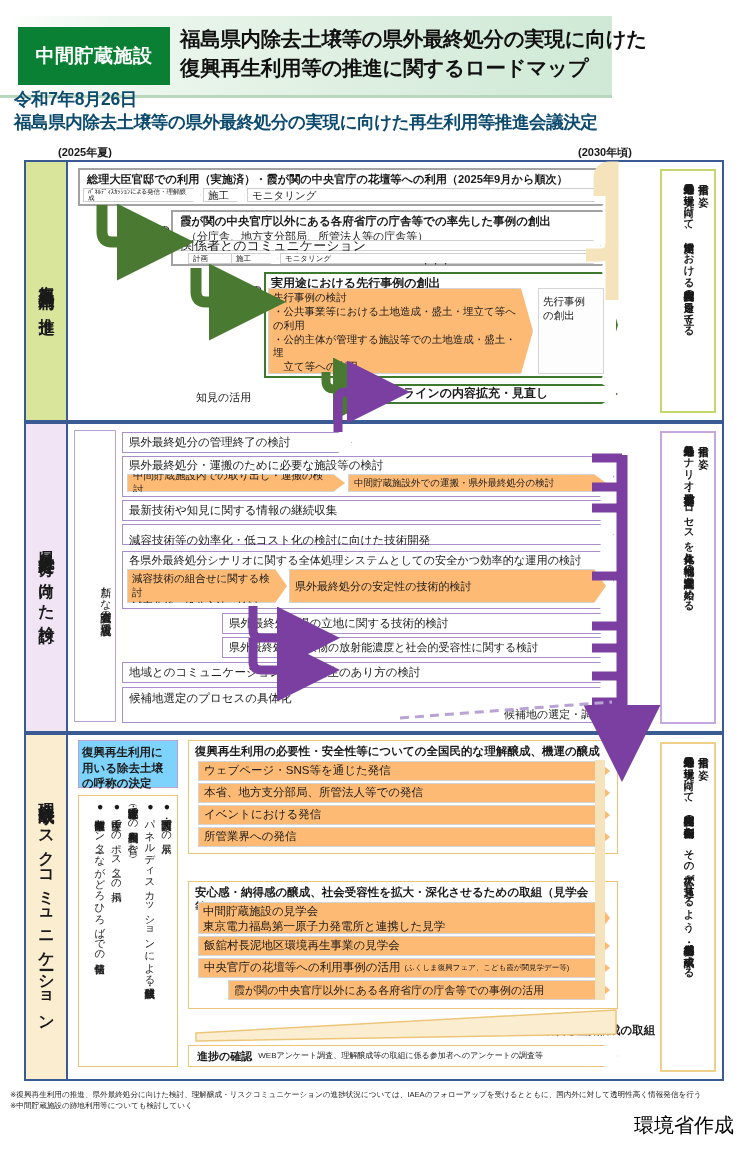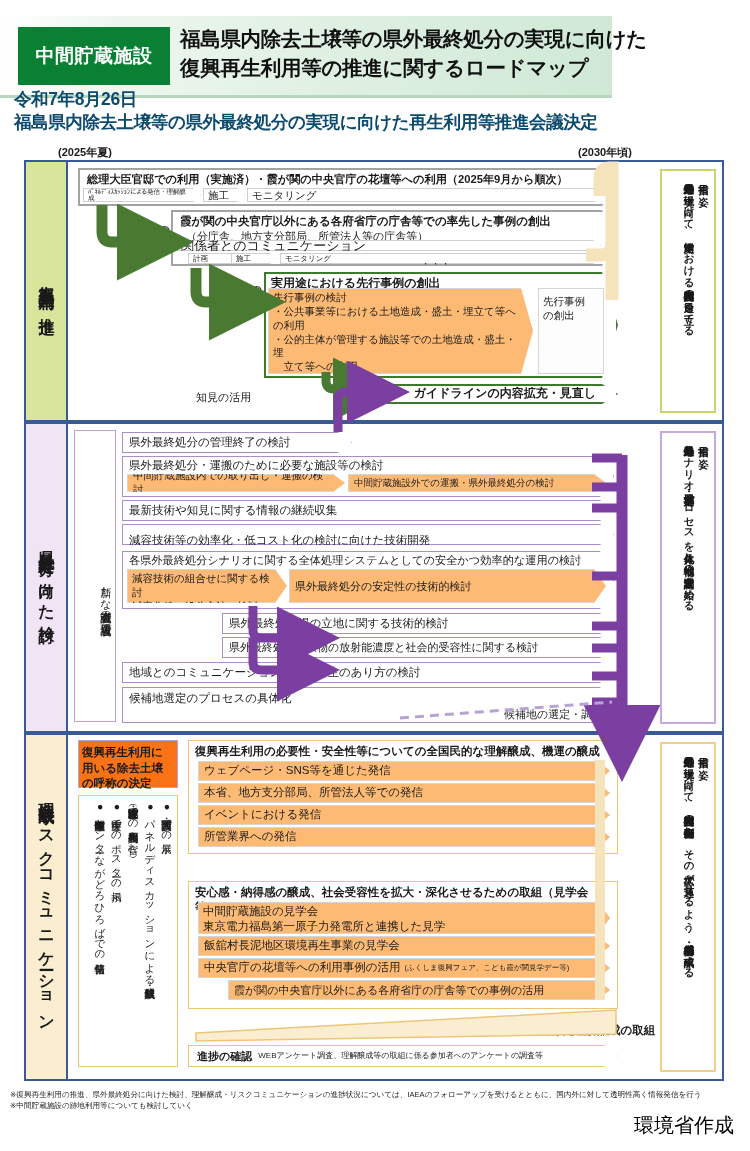--- a/index.html
+++ b/index.html
@@ -183,21 +183,21 @@
       <div>・公的主体が管理する施設等での土地造成・盛土・埋</div>
       <div>　立て等への利用</div>
       <div>・継続的かつ安定的に事業が実施できる民間企業が行</div>
       <div>　う土地造成・盛土・埋立て等への利用　　　　等</div>
     </div>
     <div style="position:absolute; left:512px; top:126px; width:66px; height:86px; border:1px solid #d5d5d5; background:#fdfdfd; font-size:10.5px; line-height:1.35; padding:5px 4px; white-space:pre-line;">先行事例
 の創出</div>
 
     <div style="position:absolute; left:170px; top:228px; font-size:11px;">知見の活用</div>
     <div class="chev chev-gd" style="left:330px; top:222px; width:262px; height:20px; padding:1px 20px 1px 8px; justify-content:center;">
-      <div class="ttl" style="font-size:12px;text-align:right;">ガイドラインの内容拡充・見直し</div>
+      <div class="ttl" style="font-size:12px;">ガイドラインの内容拡充・見直し</div>
     </div>
   </div>
 
   <div class="sec sec2">
     <div class="band band-p">県外最終処分に向けた検討</div>
 
     <div class="goal goal-p">
       <span class="gt">目指す姿</span><br>
       <span>県外最終処分シナリオ・候補地選定プロセスを具体化し候補地の選定・調査を始める</span>
     </div>
@@ -248,21 +248,21 @@
   </div>
 
   <div class="sec sec3">
     <div class="band band-y">理解醸成・リスクコミュニケーション</div>
 
     <div class="goal goal-y">
       <span class="gt">目指す姿</span><br>
       <span>県外最終処分の実現に向けて、復興再生利用の先行事例創出し、その拡大が見通せるよう、安心感・納得感を醸成する</span>
     </div>
 
-    <div style="position:absolute; left:52px; top:5px; width:100px; height:48px; border:1.6px solid #b9a2d4; background:#f97316; font-size:11.5px; font-weight:bold; line-height:1.35; padding:4px 3px;">復興再生利用に用いる除去土壌の呼称の決定</div>
+    <div style="position:absolute; left:52px; top:5px; width:100px; height:48px; border:1.6px solid #b9a2d4; background:#7dd3fc; font-size:11.5px; font-weight:bold; line-height:1.35; padding:4px 3px;">復興再生利用に用いる除去土壌の呼称の決定</div>
 
     <div style="position:absolute; left:52px; top:60px; width:100px; height:272px; border:1.6px solid #edc579; background:#fff; display:flex; flex-direction:row-reverse; justify-content:flex-start; padding:4px 2px;">
       <div class="vbox" style="position:relative; left:auto; top:auto; height:250px; font-size:10.5px; padding:0 1px;">
         <span>●</span>
           <span>大阪・関西万博での展示</span>
       </div>
       <div class="vbox" style="position:relative; left:auto; top:auto; height:250px; font-size:10.5px; padding:0 1px;">
         <span>●</span>
           <span>パネルディスカッションによる発信・理解醸成</span>
       </div>

